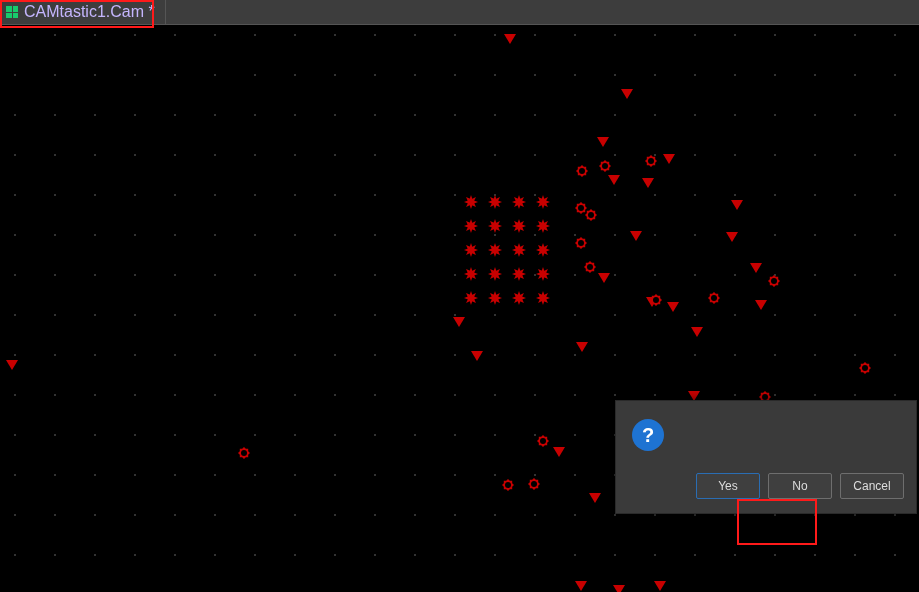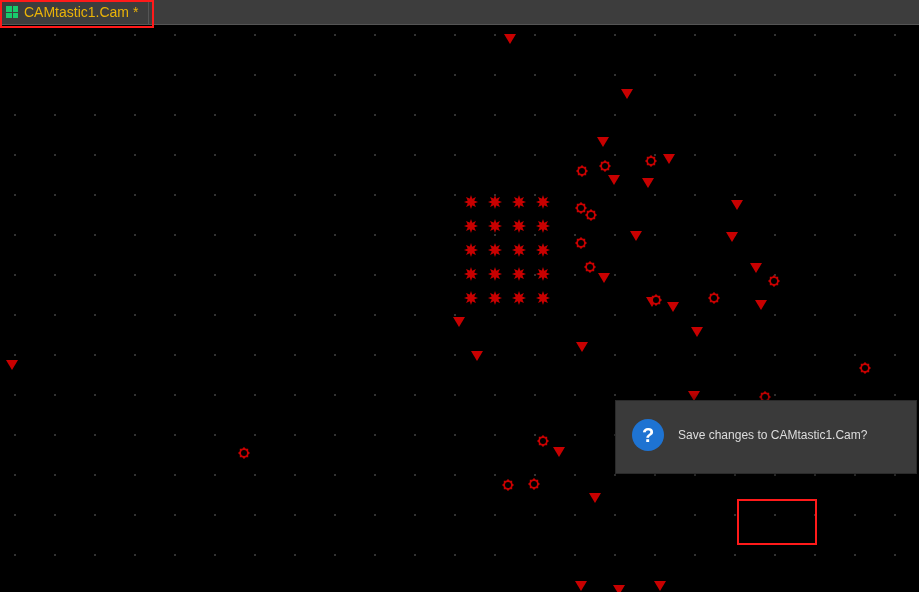--- a/index.html
+++ b/index.html
@@ -1,20 +1,20 @@
 <!DOCTYPE html>
 <html><head>
 <meta charset="utf-8">
 <style>
   html,body{margin:0;padding:0;width:919px;height:592px;background:#000;overflow:hidden;font-family:"Segoe UI",Arial,sans-serif;font-size:12px;color:#ccc;}
   .tab-bar{height:24px;background:#3d3d3d;display:flex;align-items:stretch;border-bottom:1px solid #555;}
   .tab{display:flex;align-items:center;padding:0 10px 0 6px;background:#3d3d3d;border-right:1px solid #555;gap:6px;cursor:pointer;}
   .tab-icon{width:12px;height:12px;display:grid;grid-template-columns:1fr 1fr;grid-template-rows:1fr 1fr;gap:1px;}
   .tab-icon div{background:#18c96c;}
-  .tab-label{color:#eab308;font-size:14px;white-space:nowrap;}
+  .tab-label{color:#c4b5fd;font-size:16px;white-space:nowrap;}
   .highlight-box{position:absolute;border:2px solid #ff1a1a;pointer-events:none;box-sizing:border-box;}
   .canvas{position:absolute;left:0;top:25px;right:0;bottom:0;background:#000;}
   .grid-dot{position:absolute;width:2px;height:2px;background:#444;border-radius:50%;}
   .tri{position:absolute;width:0;height:0;border-left:6px solid transparent;border-right:6px solid transparent;border-top:10px solid #c80000;transform:translate(-50%,-50%);}
   .star{position:absolute;width:14px;height:14px;transform:translate(-50%,-50%);}
   .star::before,.star::after{content:"";position:absolute;inset:0;background:#c80000;clip-path:polygon(50% 0,62% 35%,100% 50%,62% 65%,50% 100%,38% 65%,0 50%,38% 35%);} 
   .star::after{transform:rotate(45deg);}
   .gear{position:absolute;width:12px;height:12px;transform:translate(-50%,-50%);}
   .gear::before{content:"";position:absolute;inset:0;background:#c80000;clip-path:polygon(50% 0,65% 15%,85% 15%,85% 35%,100% 50%,85% 65%,85% 85%,65% 85%,50% 100%,35% 85%,15% 85%,15% 65%,0 50%,15% 35%,15% 15%,35% 15%);} 
   .gear::after{content:"";position:absolute;left:3px;top:3px;width:6px;height:6px;border-radius:50%;background:#000;}
@@ -427,18 +427,22 @@
     <div class="gear" style="left: 765px; top: 372px;"></div>
     <div class="gear" style="left: 543px; top: 416px;"></div>
     <div class="gear" style="left: 244px; top: 428px;"></div>
     <div class="gear" style="left: 508px; top: 460px;"></div>
     <div class="gear" style="left: 534px; top: 459px;"></div>
   </div>
 
 <div class="dialog">
   <div class="dlg-body">
     <div class="q-icon">?</div>
-    <div class="dlg-msg">Save changes to CAMtastic1.Cam?</div>
+  </div>
+  <div class="dlg-buttons">
+    <div class="btn primary">Yes</div>
+    <div class="btn">No</div>
+    <div class="btn">Cancel</div>
   </div>
 </div>
 
 <div class="highlight-box" style="left: 0px; top: 0px; width: 154px; height: 28px;"></div>
 <div class="highlight-box" style="left: 737px; top: 499px; width: 80px; height: 46px;"></div>
 
 </body></html>

